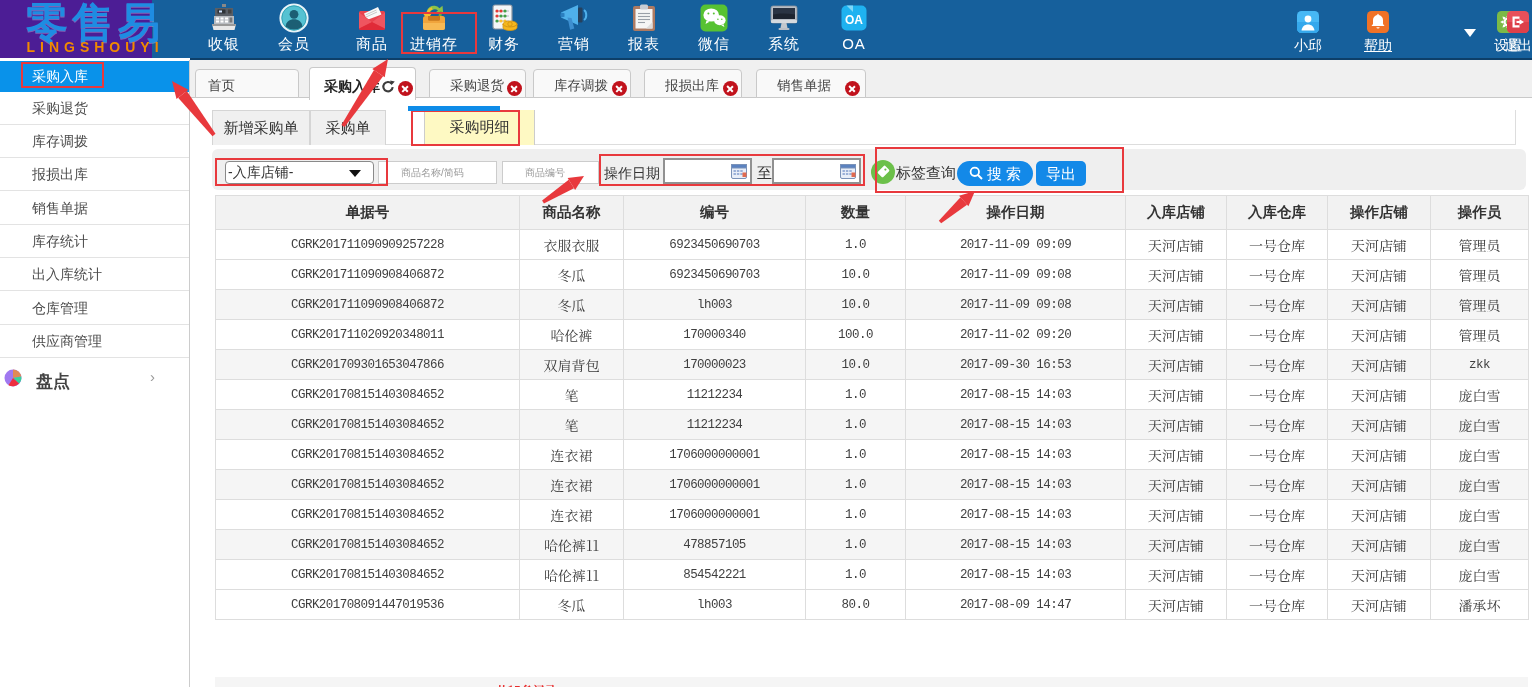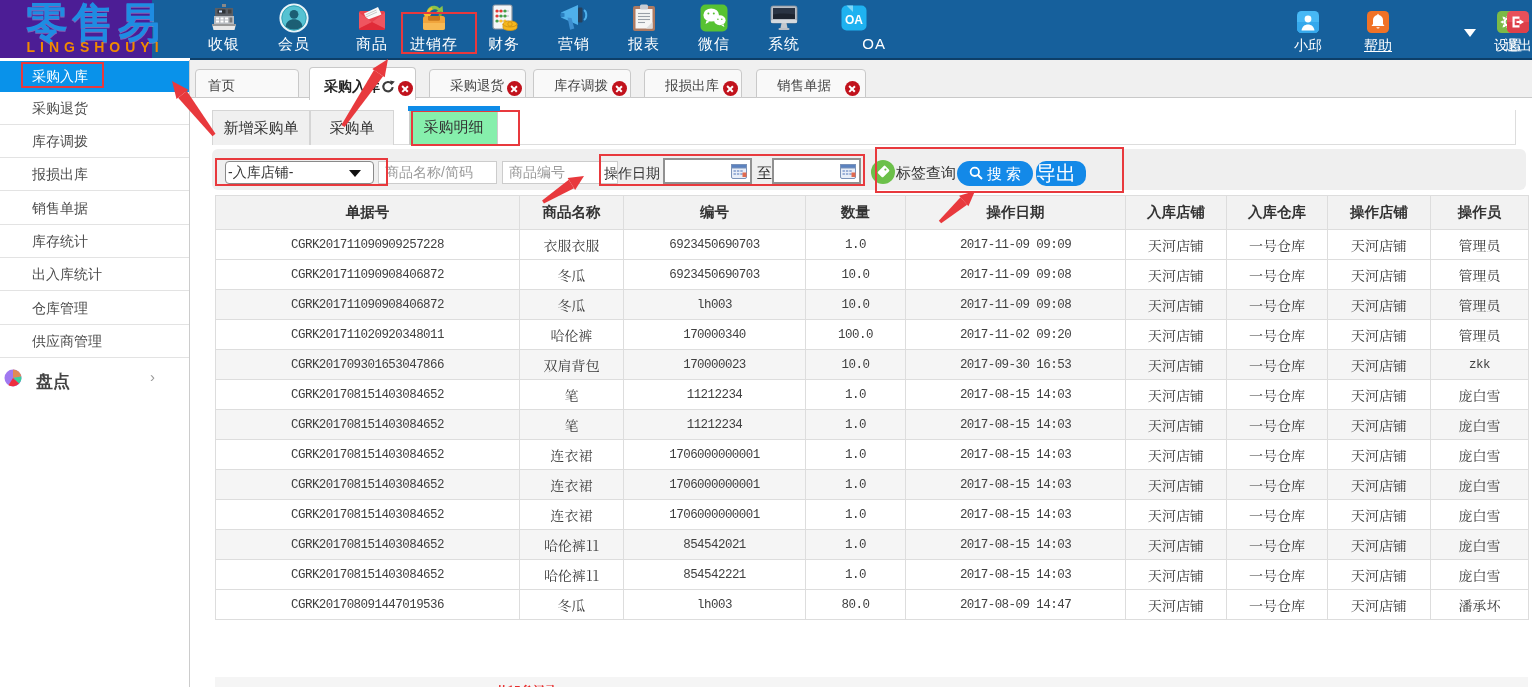--- a/index.html
+++ b/index.html
@@ -27,21 +27,21 @@
 .tab{position:absolute;top:69px;height:29px;background:#f9f9f9;border:1px solid #c9c9c9;border-radius:4px 4px 0 0;font-size:13.5px;color:#454545;line-height:31px;padding-left:20px;}
 .tab.active{top:67px;height:33px;background:#fff;border-bottom:none;line-height:36px;font-size:14px;font-weight:bold;color:#222;}
 .tclose{position:absolute;top:11px;width:15px;height:15px;border-radius:50%;background:#c1121c;}
 .tclose:before{content:"";position:absolute;left:3.4px;top:7px;width:8.2px;height:1.8px;background:#fff;transform:rotate(45deg);}
 .tclose:after{content:"";position:absolute;left:3.4px;top:7px;width:8.2px;height:1.8px;background:#fff;transform:rotate(-45deg);}
 .tab.active .tclose{top:13px;}
 
 .stab{position:absolute;top:110px;height:35px;background:#f0f0f0;border:1px solid #d5d5d5;border-bottom:none;font-size:15px;color:#333;text-align:center;line-height:34px;}
 
 #fstrip{left:212px;top:149px;width:1314px;height:41px;background:#efefef;border-radius:6px;}
-.finput{position:absolute;top:161px;height:23px;background:#fff;border:1px solid #ccc;font-size:14px;color:#9a9a9a;line-height:21px;padding-left:6px;}
+.finput{position:absolute;top:161px;height:23px;background:#fff;border:1px solid #ccc;font-size:10px;color:#9a9a9a;line-height:21px;padding-left:22px;}
 .dinput{position:absolute;top:158px;height:26px;background:#fff;border:2px solid #919191;}
 
 #tbl{left:215px;top:195px;width:1313px;}
 table{border-collapse:collapse;table-layout:fixed;width:1313px;}
 th{height:34px;background:#f2f2f2;font-size:14.5px;color:#333;font-weight:bold;border:1px solid #ddd;}
 td{height:30px;text-align:center;font-size:14px;color:#3a3a3a;border:1px solid #ddd;font-family:"Noto Serif SC","Liberation Serif",serif;}
 tr.alt td{background:#f5f5f5;}
 td.num{font-family:"Liberation Mono",monospace;font-size:12.5px;letter-spacing:-0.55px;color:#3f3f3f;}
 
 .rrect{position:absolute;border:2px solid #e8393d;}
@@ -182,21 +182,21 @@
       <rect x="2" y="3" width="26" height="17" rx="2" fill="#b8bec6"></rect>
       <rect x="2" y="3" width="26" height="17" rx="2" fill="none" stroke="#8a9099" stroke-width="0.8"></rect>
       <rect x="4" y="5" width="22" height="11" fill="#1d2430"></rect>
       <path d="M4 5h22v6.5c-8-1.5-16-1.5-22 0z" fill="#2a3444"></path>
       <rect x="2" y="17" width="26" height="3" rx="1" fill="#d6dade"></rect>
       <path d="M12.5 20 h5 l1 5 h-7z" fill="#c2c7cd"></path>
       <rect x="9.5" y="25" width="11" height="2" rx="1" fill="#b8bec6"></rect>
     </svg>
     <span class="lb">系统</span>
   </div>
-<div class="navitem" style="left:822px;text-align:right;">
+<div class="navitem" style="left:822px;">
     <svg class="ic" viewBox="0 0 30 30">
       <rect x="2.5" y="2.5" width="25" height="25" rx="5" fill="#1fb2f0"></rect>
       <path d="M7.5 2.5 H14 V9z" fill="#7fd6f8"></path>
       <text x="15" y="20.5" font-family="Liberation Sans,sans-serif" font-size="12" font-weight="bold" fill="#fff" text-anchor="middle">OA</text>
     </svg>
     <span class="lb">OA</span>
   </div>
 <div class="rnav" style="left:1280px;">
     <svg class="ic" viewBox="0 0 22 22">
       <rect width="22" height="22" rx="4.5" fill="#47b8f5"></rect>
@@ -275,27 +275,27 @@
     </svg>
 <span class="tclose" style="left:88px;"></span></div>
 <div class="tab" style="left:429px;width:97px;">采购退货<span class="tclose" style="left:77px;"></span></div>
 <div class="tab" style="left:533px;width:98px;">库存调拨<span class="tclose" style="left:78px;"></span></div>
 <div class="tab" style="left:644px;width:98px;">报损出库<span class="tclose" style="left:78px;"></span></div>
 <div class="tab" style="left:756px;width:110px;">销售单据<span class="tclose" style="left:88px;"></span></div>
 
 <div class="abs" style="left:212px;top:144px;width:1304px;height:1px;background:#ddd;"></div>
 <div class="abs" style="left:1515px;top:110px;width:1px;height:34px;background:#ddd;"></div>
 <div class="stab" style="left:212px;width:98px;">新增采购单</div>
-<div class="stab" style="left:310px;width:84px;">采购单</div>
-<div class="stab" style="left:409px;width:89px;background:#86efac;border-color:#ccc;border-top:none;">采购明细</div>
+<div class="stab" style="left:310px;width:76px;">采购单</div>
+<div class="stab" style="left:424px;width:111px;background:#fef9c3;border-color:#ccc;border-top:none;">采购明细</div>
 
 <div class="abs" id="fstrip"></div>
 <div class="abs" style="left:225px;top:161px;width:149px;height:23px;background:#fff;border:1px solid #8a8a8a;border-radius:4px;font-size:14px;color:#333;line-height:21px;padding-left:2px;">-入库店铺-<span style="position:absolute;right:12px;top:8px;width:0;height:0;border-left:6px solid transparent;border-right:6px solid transparent;border-top:7px solid #111;"></span></div>
 <div class="finput" style="left:378px;width:119px;">商品名称/简码</div>
-<div class="finput" style="left:502px;width:116px;">商品编号</div>
+<div class="finput" style="left:502px;width:97px;">商品编号</div>
 <span class="abs" style="left:604px;top:165px;font-size:14px;color:#333;">操作日期</span>
 <div class="dinput" style="left:663px;width:89px;">
     <svg style="position:absolute;right:3px;top:3px;" width="16" height="16" viewBox="0 0 16 16">
       <rect x="0.5" y="1.5" width="15" height="14" rx="1.5" fill="#e8eef8" stroke="#7a92b8"></rect>
       <rect x="0.5" y="1.5" width="15" height="3.5" fill="#5b82c0" stroke="#7a92b8"></rect>
       <g fill="#9ab0d8">
         <rect x="2.5" y="7" width="2.4" height="2"></rect>
         <rect x="5.9" y="7" width="2.4" height="2"></rect>
         <rect x="9.3" y="7" width="2.4" height="2"></rect>
         <rect x="2.5" y="10" width="2.4" height="2"></rect>
@@ -329,21 +329,21 @@
     </g>
   </svg>
 <span class="abs" style="left:896px;top:164px;font-size:15px;color:#333;">标签查询</span>
 <div class="abs" style="left:957px;top:161px;width:76px;height:25px;border-radius:13px;background:#1389e8;color:#fff;font-size:15px;line-height:25px;">
 <svg style="position:absolute;left:12px;top:5px;" width="14" height="14" viewBox="0 0 14 14">
       <circle cx="5.8" cy="5.8" r="4.2" fill="none" stroke="#fff" stroke-width="1.8"></circle>
       <line x1="9" y1="9" x2="13" y2="13" stroke="#fff" stroke-width="2"></line>
     </svg>
 <span style="position:absolute;left:30px;letter-spacing:4px;">搜索</span>
   </div>
-<div class="abs" style="left:1036px;top:161px;width:50px;height:25px;border-radius:10px;background:#1389e8;color:#fff;font-size:20px;line-height:25px;text-align:left;">导出</div>
+<div class="abs" style="left:1036px;top:161px;width:50px;height:25px;border-radius:5px;background:#1389e8;color:#fff;font-size:15px;line-height:25px;text-align:center;">导出</div>
 
 <div class="abs" id="tbl">
 <table>
 <colgroup>
         <col style="width:304px">
         <col style="width:104px">
         <col style="width:182px">
         <col style="width:100px">
         <col style="width:220px">
         <col style="width:101px">
@@ -469,21 +469,21 @@
           <td class="num">1.0</td>
           <td class="num">2017-08-15 14:03</td>
           <td>天河店铺</td>
           <td>一号仓库</td>
           <td>天河店铺</td>
           <td>庞白雪</td>
         </tr>
 <tr class="alt">
           <td class="num">CGRK201708151403084652</td>
           <td>哈伦裤11</td>
-          <td class="num">854542021</td>
+          <td class="num">478857105</td>
           <td class="num">1.0</td>
           <td class="num">2017-08-15 14:03</td>
           <td>天河店铺</td>
           <td>一号仓库</td>
           <td>天河店铺</td>
           <td>庞白雪</td>
         </tr>
 <tr>
           <td class="num">CGRK201708151403084652</td>
           <td>哈伦裤11</td>

